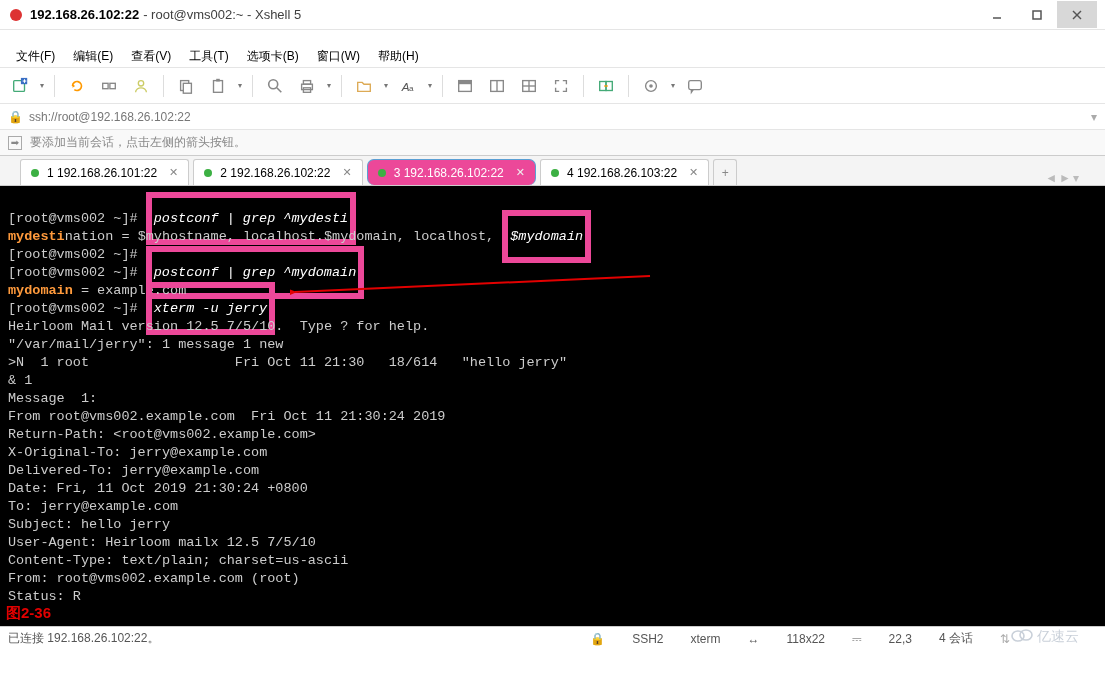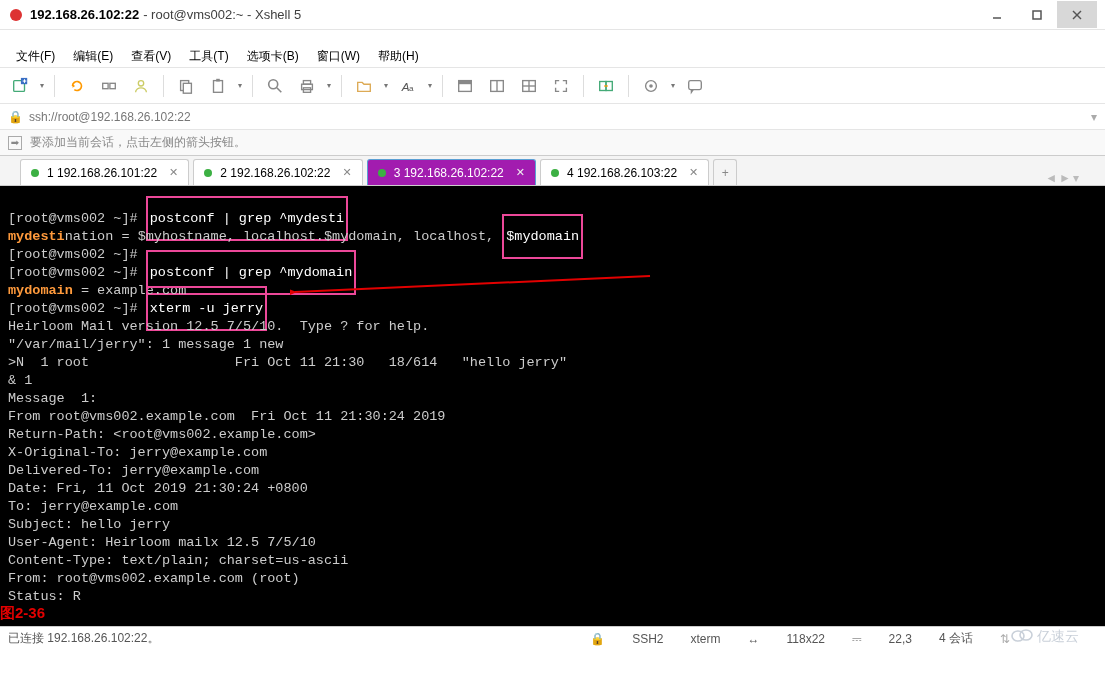--- a/index.html
+++ b/index.html
@@ -19,31 +19,31 @@
   .sep { width:1px; height:22px; background:#ddd; margin:0 4px;}
   .drop { width:8px; display:flex; align-items:center; justify-content:center; color:#777; font-size:8px;}
   .addrbar { height:26px; display:flex; align-items:center; padding:0 8px; border-bottom:1px solid #e5e5e5; color:#777;}
   .addrbar .lock { margin-right:6px; }
   .tipbar { height:26px; display:flex; align-items:center; padding:0 8px; border-bottom:1px solid #ccc; background:#f9f9f9; color:#888;}
   .tipbar .arrow-box { width:14px;height:14px;border:1px solid #aaa;display:flex;align-items:center;justify-content:center;margin-right:8px;font-size:10px;}
   .tabs { height:30px; display:flex; align-items:flex-end; padding:0 20px; background:#f4f4f4; gap:4px; border-bottom:1px solid #ccc; position:relative;}
   .tab { height:26px; display:flex; align-items:center; padding:0 10px; gap:8px; border:1px solid #ccc; border-bottom:none; background:#fff; border-radius:3px 3px 0 0; font-size:12px;}
   .tab .dot { width:8px;height:8px;border-radius:50%; }
   .tab.green .dot{background:#3cb043;}
-  .tab.active { background:#a21caf; color:#fff; border-color:#5a9fd4;}
+  .tab.active { background:#ec4899; color:#fff; border-color:#5a9fd4;border-radius:7px;}
   .tab.active .dot{background:#3cb043;}
   .tab .close-x { color:#888; font-size:11px; margin-left:4px;}
   .tab.active .close-x{color:#eee;}
   .tab.add { width:24px; padding:0; justify-content:center; color:#888; background:#f4f4f4; border-color:#ccc;}
   .tabs .nav { margin-left:auto; display:flex; gap:2px; color:#bbb; padding-right:6px;}
   .terminal { background:#000; color:#ccc; font-family:Consolas,"Courier New",monospace; font-size:13.5px; line-height:18px; padding:6px 8px; height:440px; white-space:pre; position:relative; overflow:hidden;}
-  .hlbox { border:2px solid #ec4899; padding:13px 2px; color:#fff;}
+  .hlbox { border:6px solid #ec4899; padding:13px 2px; color:#fff;font-style:italic;}
   .orange { color:#ff9a3c; font-weight:bold;}
   .red-annot { color:#e20000; font-weight:bold; position:absolute; font-family:"Microsoft YaHei",sans-serif; font-size:15px; line-height:24px; white-space:normal;}
-  .figlabel { position:absolute; bottom:4px; left:0; color:#e20000; font-weight:bold; font-family:"Microsoft YaHei",sans-serif; font-size:15px;}
+  .figlabel { position:absolute; bottom:4px; left:6px; color:#e20000; font-weight:bold; font-family:"Microsoft YaHei",sans-serif; font-size:15px;}
   .status { height:24px; display:flex; align-items:center; padding:0 8px; border-top:1px solid #ccc; color:#555; gap:27px;}
   .status .conn { flex:0 0 auto;}
   .status .spacer{flex:1;}
   .watermark { position:absolute; right:26px; bottom:4px; color:#c9d0d9; display:flex; gap:4px; font-size:14px;}
   svg.redarrow { position:absolute; }
 </style>
 </head>
 <body>
 
 <div class="titlebar">

